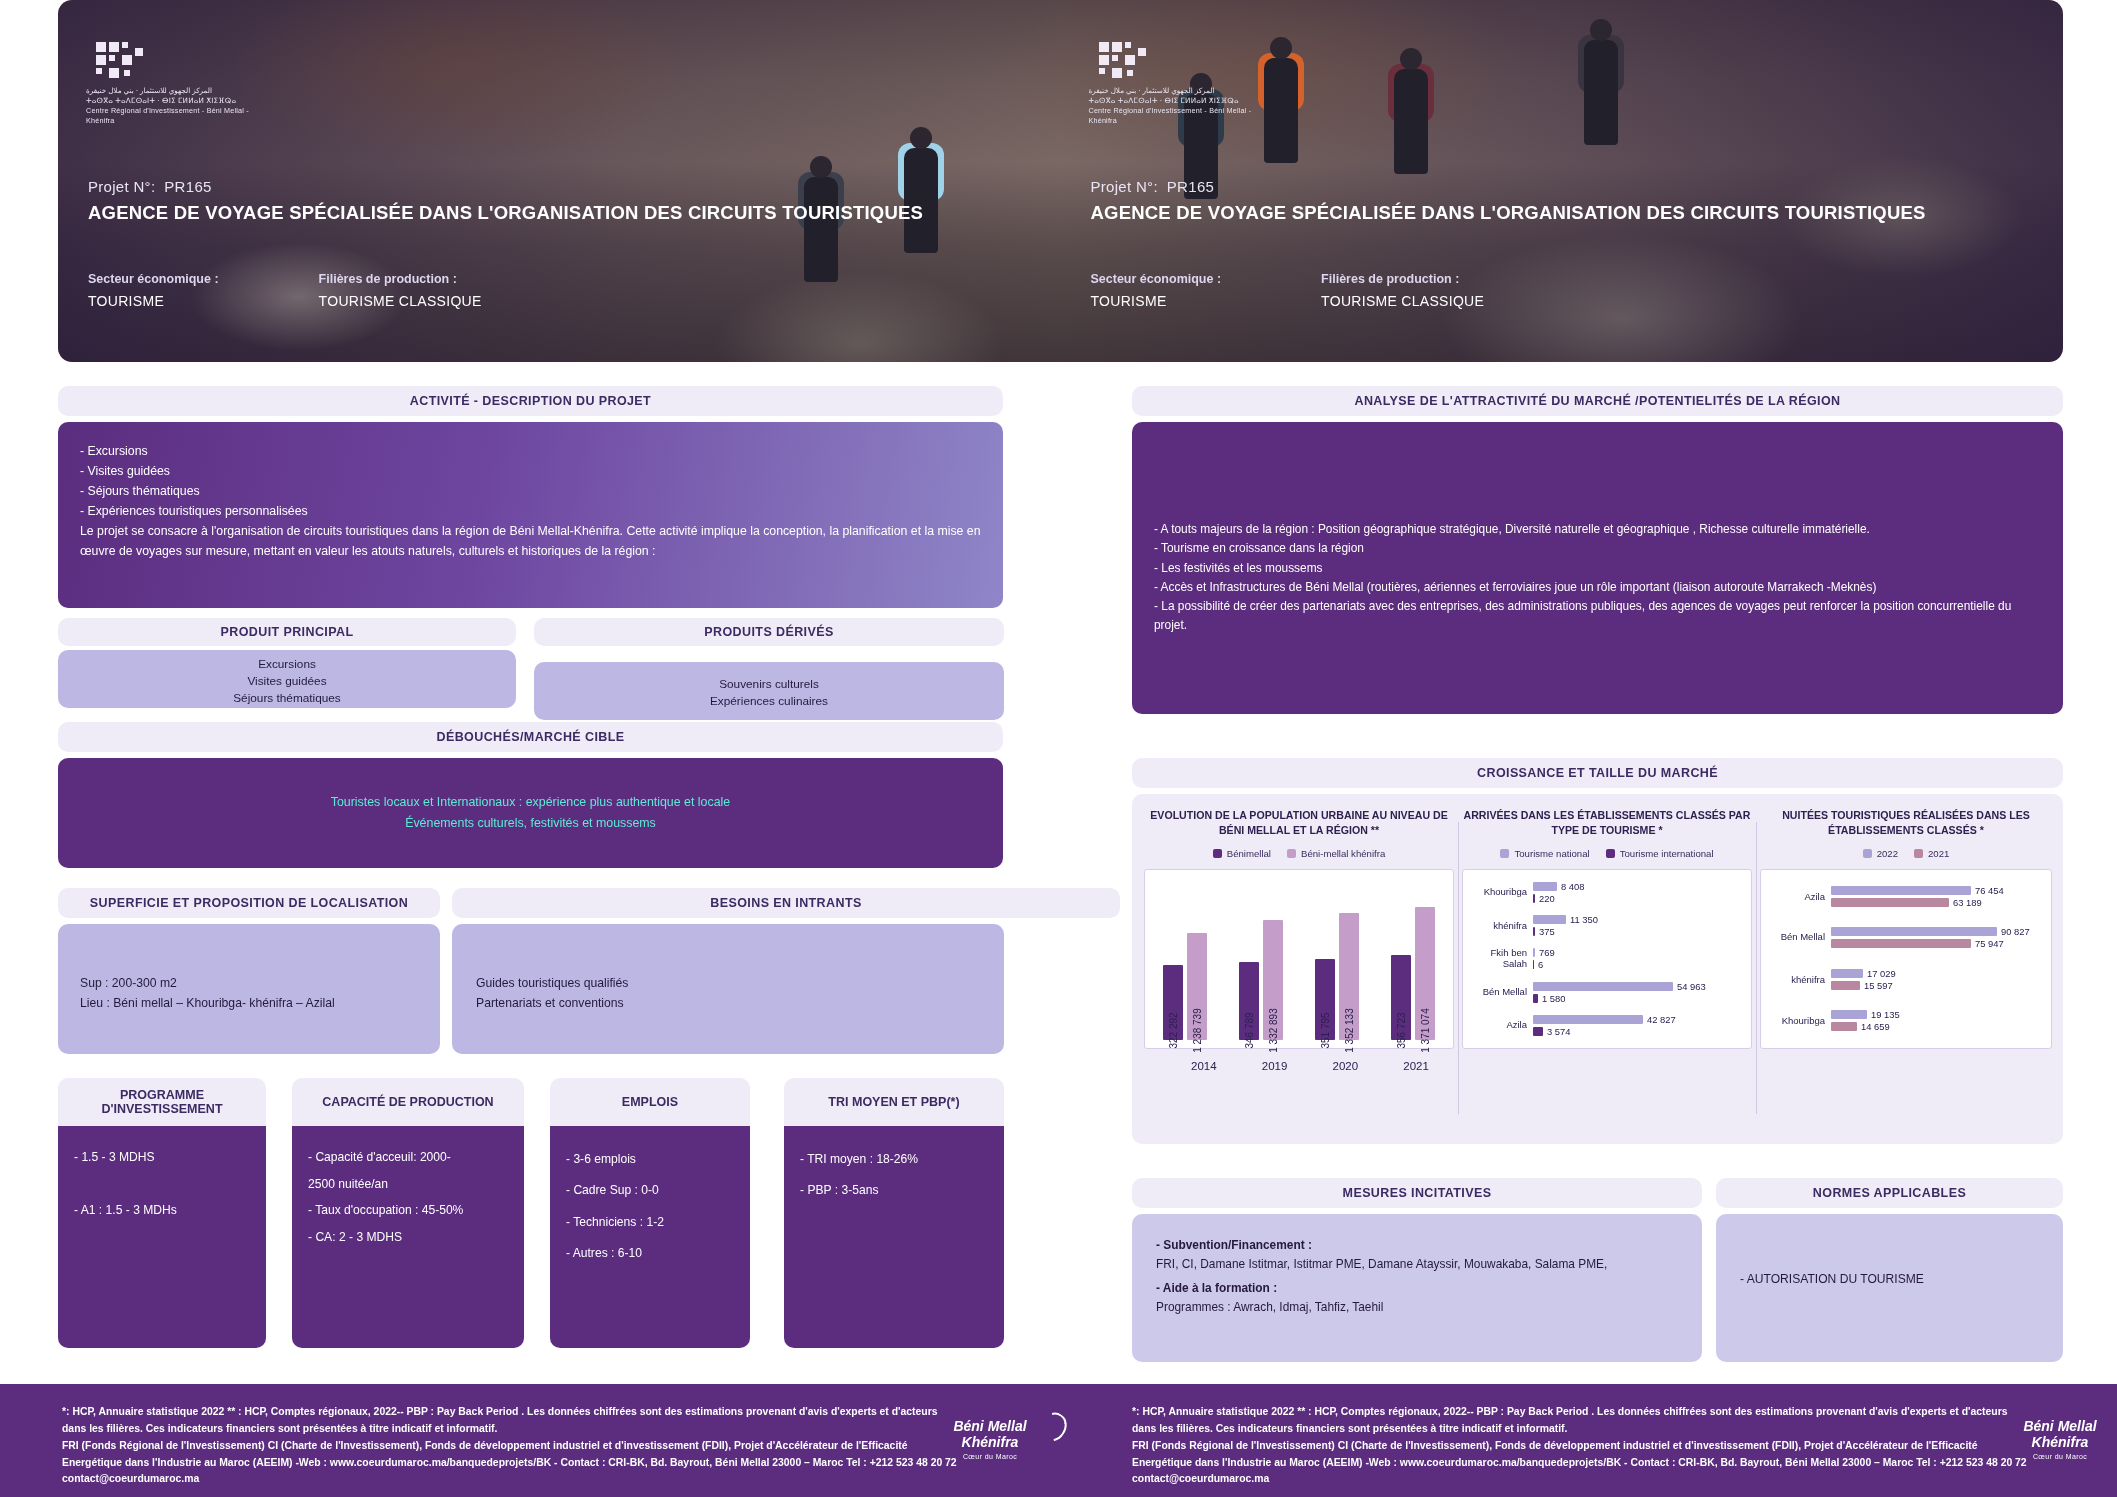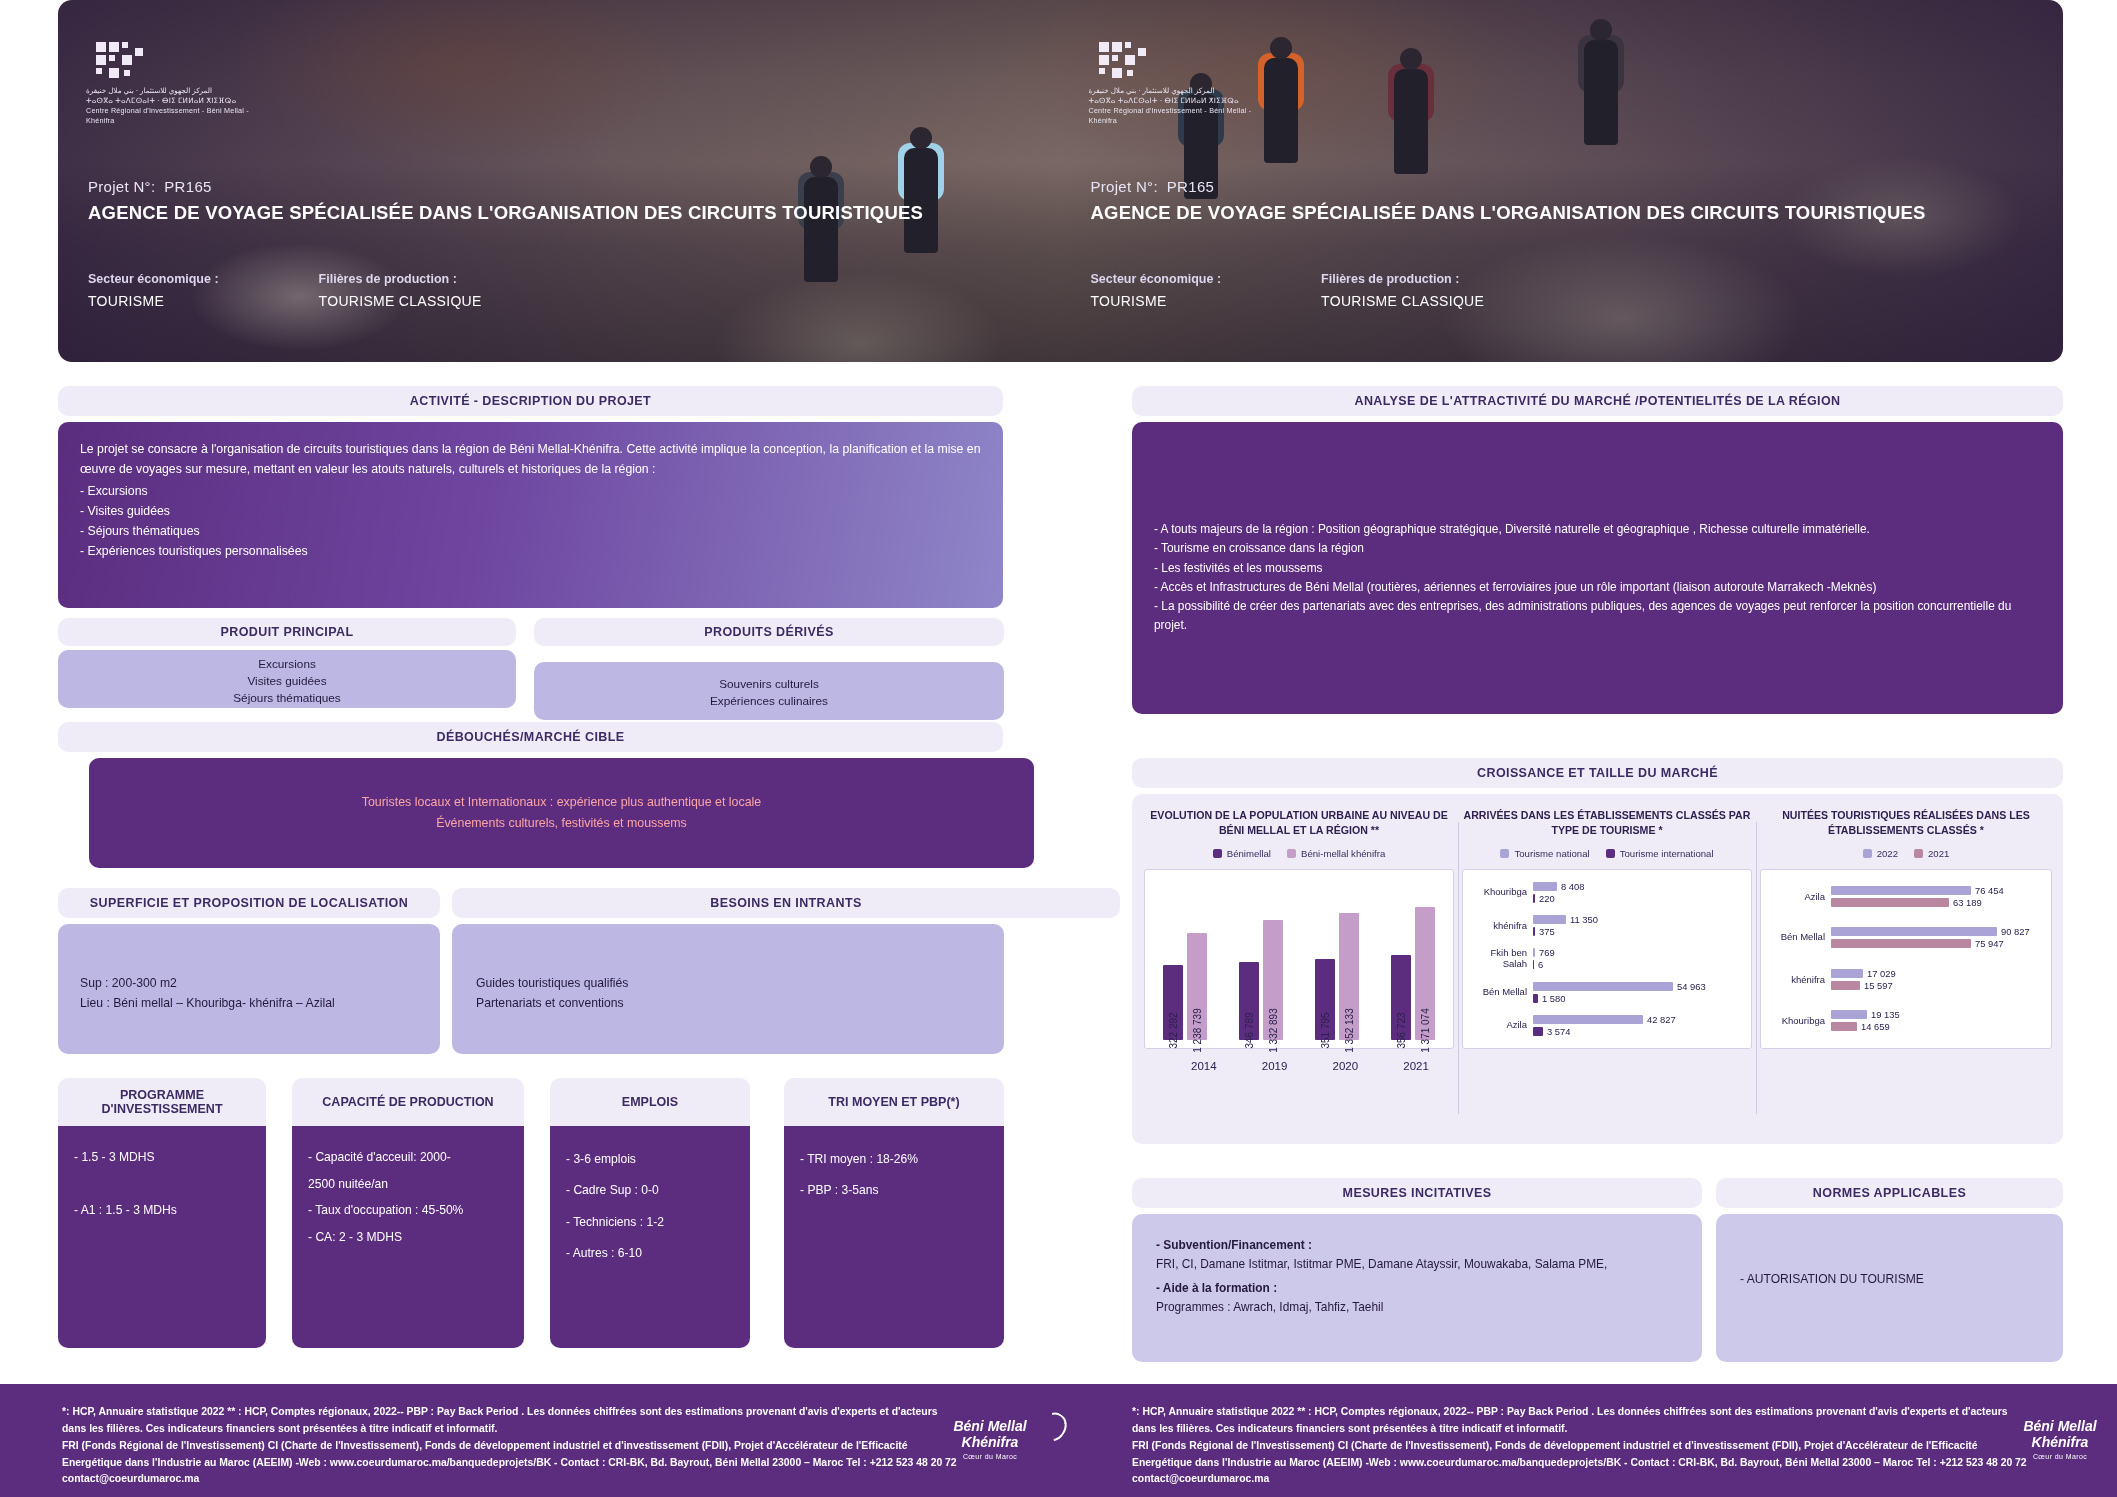--- a/index.html
+++ b/index.html
@@ -52,21 +52,21 @@
   .hero-meta .lbl { font-size:12.5px; color:#ded6ef; font-weight:bold; }
   .hero-meta .val { font-size:14px; color:#ffffff; margin-top:7px; letter-spacing:.3px;}
 
   
   .hdr {
     background:#efecf7; color:#3c2a63; border-radius:10px;
     font-size:12.5px; font-weight:bold; letter-spacing:.4px;
     display:flex; align-items:center; justify-content:center;
     text-align:center;
   }
-  .purple-dark { background:#5c2d7e; color:#fca5a5;margin-left:31px; }
+  .purple-dark { background:#5c2d7e; color:#5eead4; }
   .lav { background:#bdb7e3; color:#241a3d; }
 
   .txt { font-size:12.3px; line-height:1.62; }
 
   
   .b-activity-hdr { position:absolute; left:58px; top:386px; width:945px; height:30px; }
   .b-activity { position:absolute; left:58px; top:422px; width:945px; height:186px;
     border-radius:10px; padding:18px 22px; color:#fff;
     background:linear-gradient(100deg,#5b2d7f 0%, #6e46a0 45%, #8f86c8 100%); }
 
@@ -256,25 +256,25 @@
         <div>
           <div class="lbl">Filières de production :</div>
           <div class="val">TOURISME CLASSIQUE</div>
         </div>
       </div>
     </div>
   </div>
 
   <div class="hdr b-activity-hdr">ACTIVITÉ - DESCRIPTION DU PROJET</div>
   <div class="b-activity">
-    <div class="txt">Le projet se consacre à l'organisation de circuits touristiques dans la région de Béni Mellal-Khénifra. Cette activité implique la conception, la planification et la mise en œuvre de voyages sur mesure, mettant en valeur les atouts naturels, culturels et historiques de la région :</div>
     <div class="txt" style="white-space:pre-line; margin-top:2px;">- Excursions
 - Visites guidées
 - Séjours thématiques
 - Expériences touristiques personnalisées</div>
+    <div class="txt">Le projet se consacre à l'organisation de circuits touristiques dans la région de Béni Mellal-Khénifra. Cette activité implique la conception, la planification et la mise en œuvre de voyages sur mesure, mettant en valeur les atouts naturels, culturels et historiques de la région :</div>
   </div>
 
   <div class="hdr b-pp-hdr">PRODUIT PRINCIPAL</div>
   <div class="b-pp lav" style="white-space:pre-line">Excursions
 Visites guidées
 Séjours thématiques</div>
 
   <div class="hdr b-pd-hdr">PRODUITS DÉRIVÉS</div>
   <div class="b-pd lav" style="white-space:pre-line; padding-top:14px;">Souvenirs culturels
 Expériences culinaires</div>

